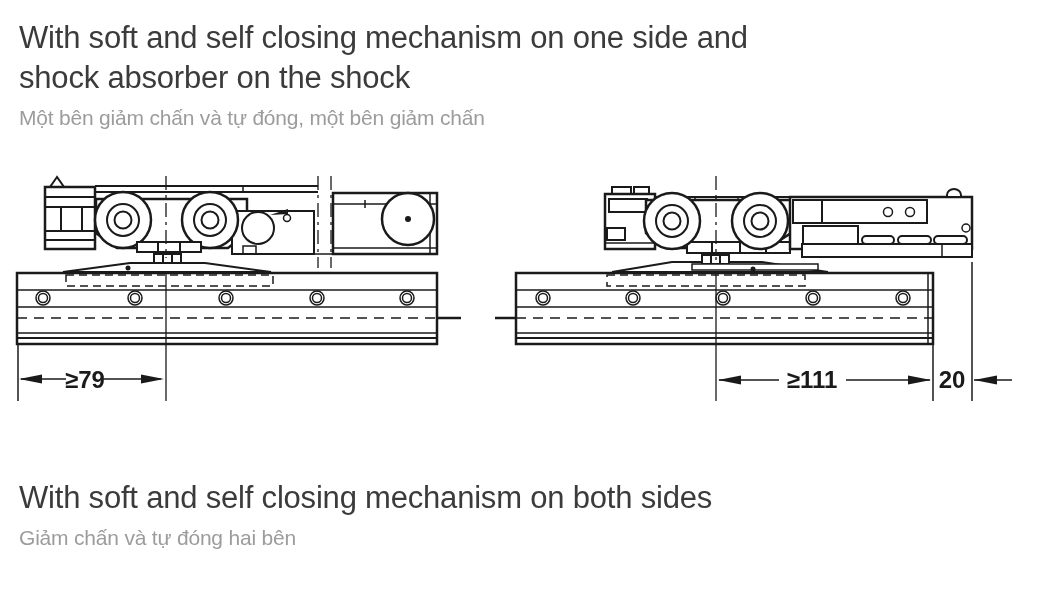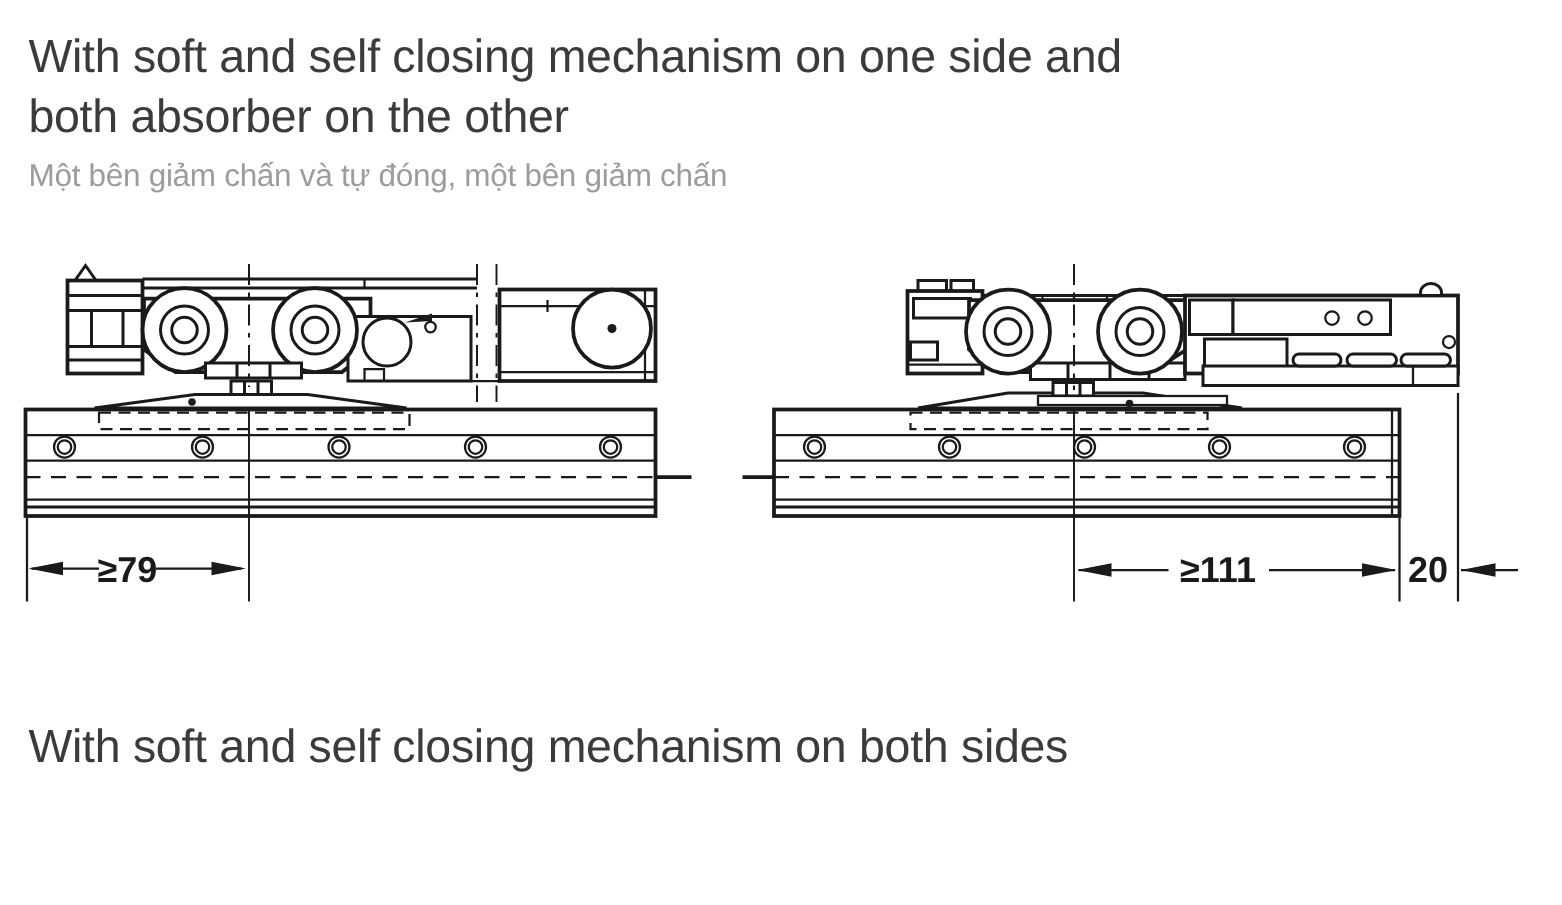--- a/index.html
+++ b/index.html
@@ -17,21 +17,21 @@
   #caption-top{top:18px;}
   #caption-bottom{top:478px;}
   #drawing{position:absolute;left:0;top:170px;width:1041px;height:235px;color:var(--line-color,#1a1a1a);}
   .dim-text{font-family:"Liberation Sans",sans-serif;font-size:24px;font-weight:bold;fill:var(--line-color,#1a1a1a);}
 </style>
 </head>
 <body>
 
 <header class="caption" id="caption-top">
   <div class="en">With soft and self closing mechanism on one side and</div>
-  <div class="en">both absorber on the other</div>
+  <div class="en">shock absorber on the shock</div>
   <div class="vi">Một bên giảm chấn và tự đóng, một bên giảm chấn</div>
 </header>
 
 <svg id="drawing" viewBox="0 170 1041 235" xmlns="http://www.w3.org/2000/svg">
 
   <g stroke="currentColor" fill="none" stroke-width="2">
 
     <g>
       <line x1="95" y1="186" x2="318" y2="186"></line>
       <line x1="95" y1="192" x2="318" y2="192"></line>
@@ -239,13 +239,14 @@
       <line x1="974" y1="380" x2="1012" y2="380"></line>
       <polygon points="974,380 997,375.5 997,384.5" fill="currentColor" stroke="none"></polygon>
       <text class="dim-text" x="812" y="388" text-anchor="middle" stroke="none">≥111</text>
       <text class="dim-text" x="952" y="388" text-anchor="middle" stroke="none">20</text>
     </g>
   </g>
 </svg>
 
 <header class="caption" id="caption-bottom">
   <div class="en">With soft and self closing mechanism on both sides</div>
+  <div class="vi">Giảm chấn và tự đóng hai bên</div>
 </header>
 
 </body></html>

